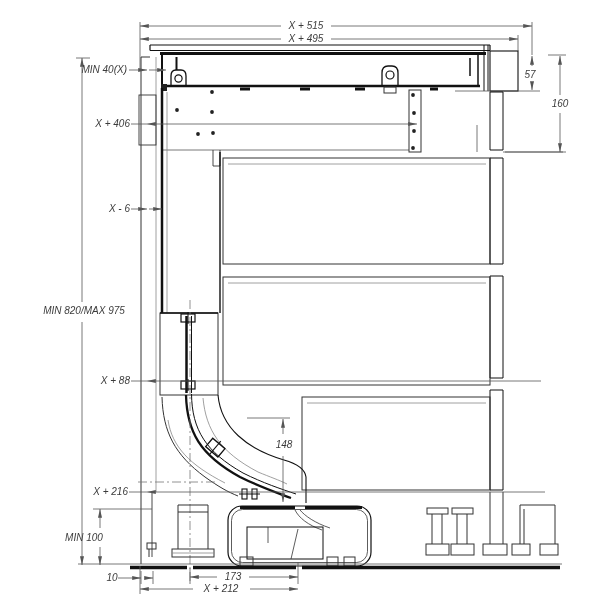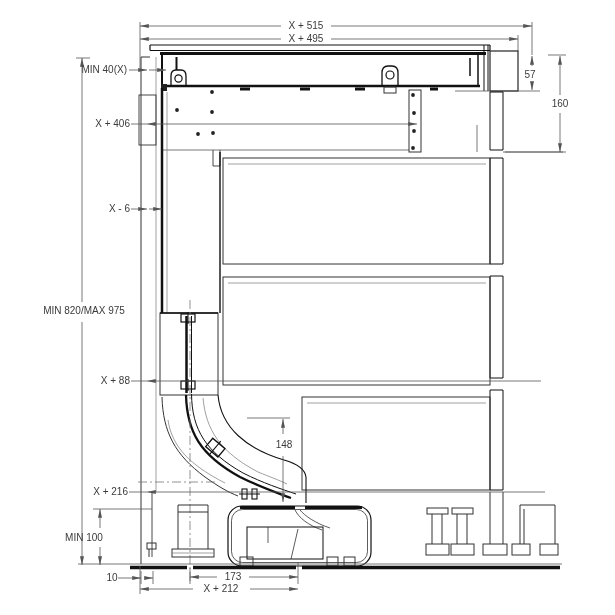--- a/index.html
+++ b/index.html
@@ -1,17 +1,17 @@
 <!DOCTYPE html>
 <html><head>
 <meta charset="utf-8">
 <style>
   html,body{margin:0;padding:0;background:#ffffff;}
   .stage{width:615px;height:615px;background:#fff;position:relative;overflow:hidden;
-         font-family:"Liberation Sans", sans-serif;}
+         font-family:"Liberation Sans", sans-serif;font-style:italic;}
   svg{display:block;}
   text{font-family:"Liberation Sans", sans-serif;font-size:10px;fill:#3b3b3b;}
   .st  {stroke:#111;fill:none;}            
   .st2 {stroke:#333;fill:none;}            
   .lt  {stroke:#888;fill:none;}            
   .dim {stroke:#555;fill:none;stroke-width:.8;} 
   .cl  {stroke:#777;fill:none;stroke-width:.8;stroke-dasharray:9 3 2 3;} 
 </style>
 </head>
 <body>

